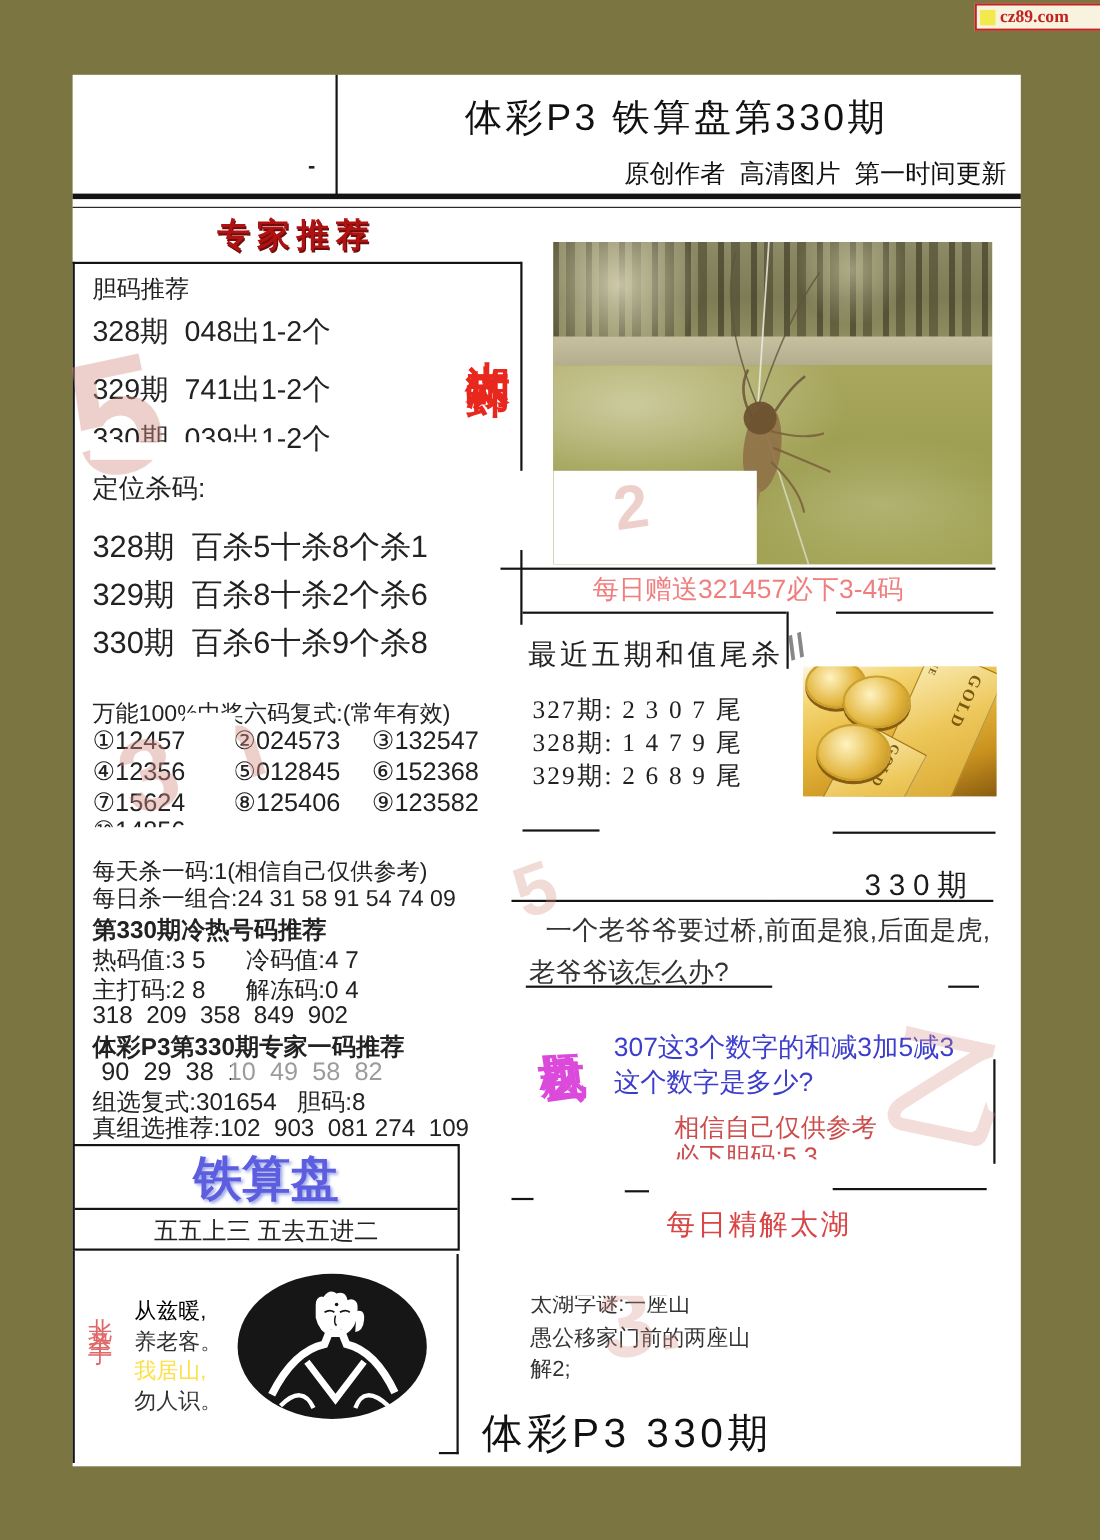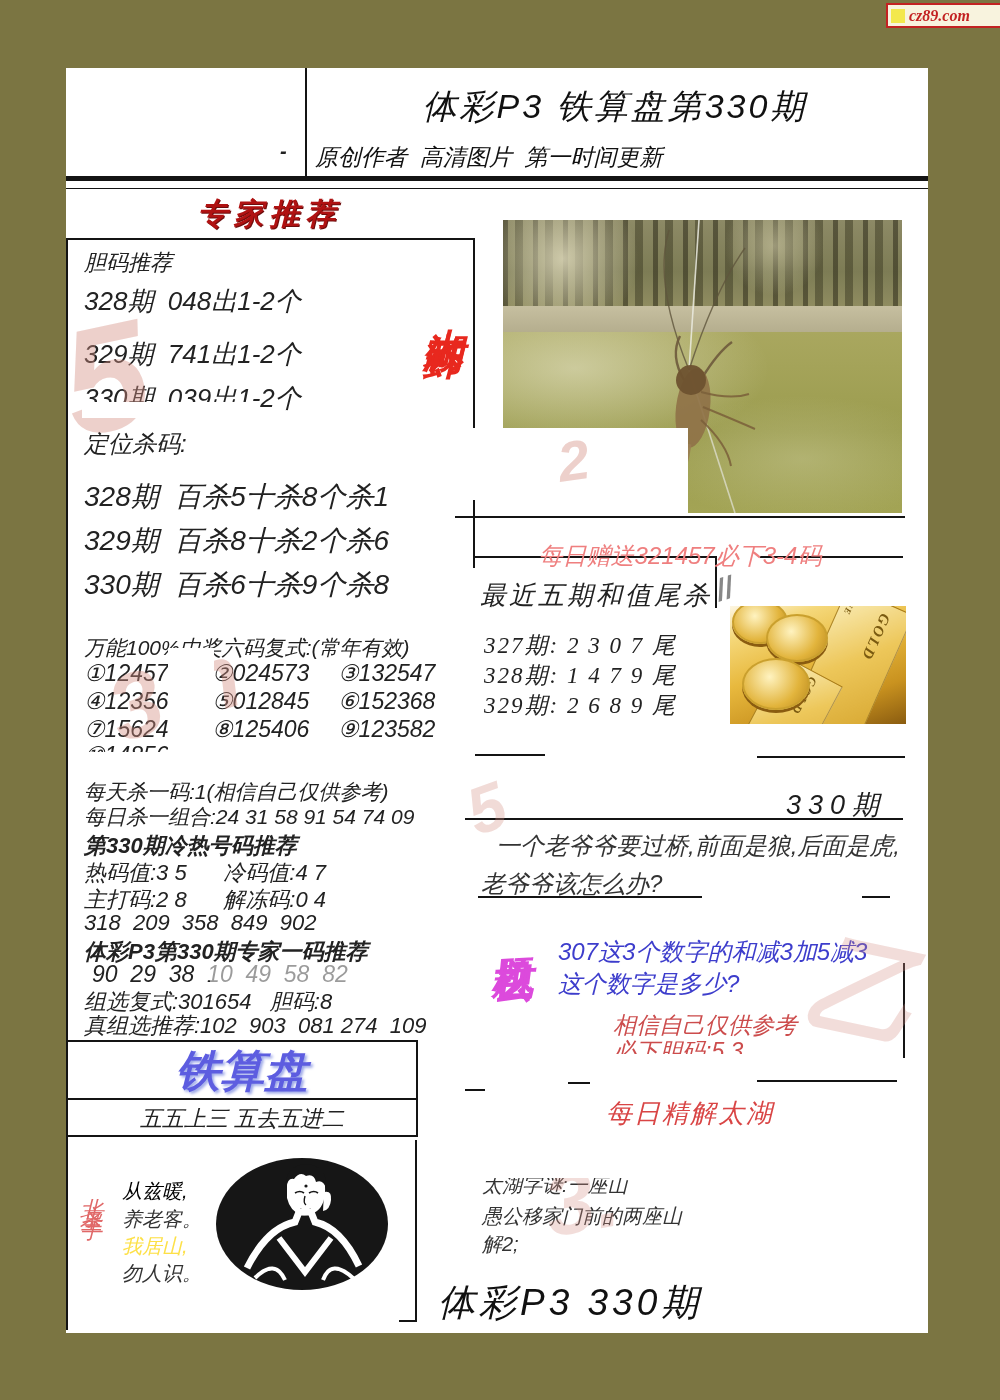--- a/index.html
+++ b/index.html
@@ -1,17 +1,17 @@
 <!DOCTYPE html>
 <html><head>
 <meta charset="utf-8">
 <style>
   html,body{margin:0;padding:0;}
   body{font-family:"Liberation Sans",sans-serif;}
-  #page{position:relative;width:1000px;height:1400px;background:#7b7542;overflow:hidden;font-style:italic;}
+  #page{position:relative;width:1000px;height:1400px;background:#7b7542;overflow:hidden;}
   .abs{position:absolute;}
   .inner{left:66px;top:68px;width:862px;height:1265px;background:#ffffff;}
   .ln{background:#141414;}
   .t{white-space:pre;color:#222;z-index:2;}
   .vert{writing-mode:vertical-rl;text-orientation:upright;}
   .wm{color:rgba(211,142,131,.42);font-weight:bold;z-index:3;pointer-events:none;}
   .ov{background:#ffffff;z-index:4;}
   .serif{font-family:"Liberation Serif",serif;}
 
   
@@ -62,21 +62,21 @@
   <div class="abs inner"></div>
 
   <div class="abs badge">
     <span class="sq"></span>
     <span class="bt">cz89.com</span>
   </div>
 
   <div class="abs ln" style="left:305px;top:68px;width:2px;height:110px;"></div>
   <div class="abs t" style="left:280px;top:140px;font-size:20px;font-weight:bold;">-</div>
   <div class="abs t" style="left:315px;top:84px;width:600px;text-align:center;font-size:34px;letter-spacing:3px;color:#111;">体彩P3 铁算盘第330期</div>
-  <div class="abs t" style="left:315px;top:142px;width:600px;text-align:left;font-size:23px;color:#111;">原创作者  高清图片  第一时间更新</div>
+  <div class="abs t" style="left:315px;top:142px;width:600px;text-align:right;font-size:23px;color:#111;">原创作者  高清图片  第一时间更新</div>
   <div class="abs ln" style="left:66px;top:176px;width:862px;height:5px;"></div>
   <div class="abs ln" style="left:66px;top:188px;width:862px;height:1px;"></div>
 
   <div class="abs t" style="left:66px;top:194px;width:407px;text-align:center;font-size:30px;font-weight:bold;color:#b01212;letter-spacing:6px;text-shadow:1px 1px 0 #6d0d0d;">专家推荐</div>
   <div class="abs ln" style="left:66px;top:238px;width:408px;height:2px;"></div>
   <div class="abs ln" style="left:66px;top:238px;width:2px;height:1092px;"></div>
   <div class="abs ln" style="left:473px;top:238px;width:2px;height:190px;"></div>
   <div class="abs ln" style="left:473px;top:500px;width:2px;height:68px;"></div>
 
   <div class="abs t" style="left:84px;top:248px;font-size:22px;">胆码推荐</div>
@@ -160,21 +160,21 @@
       <path d="M186 224 q-4 26 -11 40" stroke="rgba(154,125,82,.9)" stroke-width="5" fill="none"></path>
       <path d="M198 172 q30 8 48 2" stroke="rgba(122,95,58,.85)" stroke-width="2" fill="none"></path>
       <path d="M200 187 q34 14 52 22" stroke="rgba(122,95,58,.85)" stroke-width="2" fill="none"></path>
       <path d="M198 200 q26 24 30 46" stroke="rgba(122,95,58,.85)" stroke-width="2" fill="none"></path>
     </svg>
     <div class="ph-notch"></div>
     <div class="wm" style="position:absolute;left:55px;top:208px;font-size:56px;transform:rotate(-8deg);">2</div>
   </div>
 
   <div class="abs ln" style="left:455px;top:516px;width:450px;height:2px;"></div>
-  <div class="abs t" style="left:455px;top:540px;width:450px;text-align:center;font-size:24px;color:#ef7f7f;">每日赠送321457必下3-4码</div>
+  <div class="abs t" style="left:455px;top:520px;width:450px;text-align:center;font-size:24px;color:#ef7f7f;">每日赠送321457必下3-4码</div>
   <div class="abs ln" style="left:475px;top:556px;width:240px;height:2px;"></div>
   <div class="abs ln" style="left:760px;top:556px;width:143px;height:2px;"></div>
   <div class="abs ln" style="left:715px;top:556px;width:2px;height:52px;"></div>
 
   <div class="abs t serif" style="left:480px;top:578px;font-size:26px;letter-spacing:3px;">最近五期和值尾杀</div>
   <div class="abs t serif" style="left:484px;top:630px;font-size:23px;letter-spacing:2px;">327期: 2 3 0 7 尾</div>
   <div class="abs t serif" style="left:484px;top:660px;font-size:23px;letter-spacing:2px;">328期: 1 4 7 9 尾</div>
   <div class="abs t serif" style="left:484px;top:690px;font-size:23px;letter-spacing:2px;">329期: 2 6 8 9 尾</div>
 
   <div class="abs gold">

